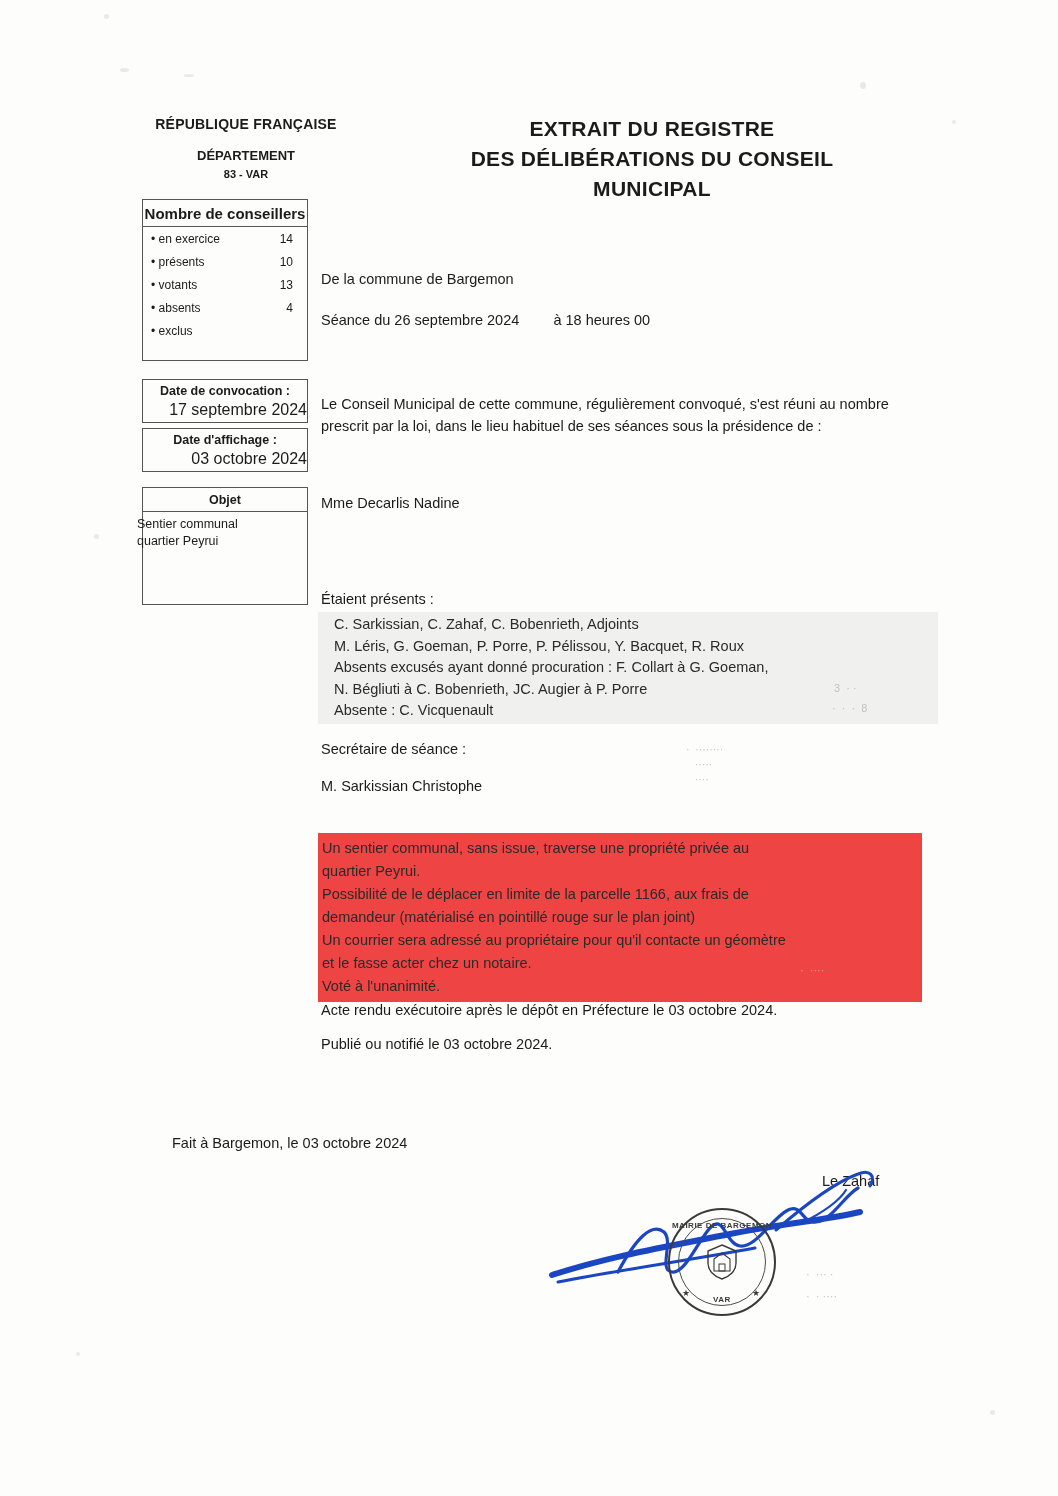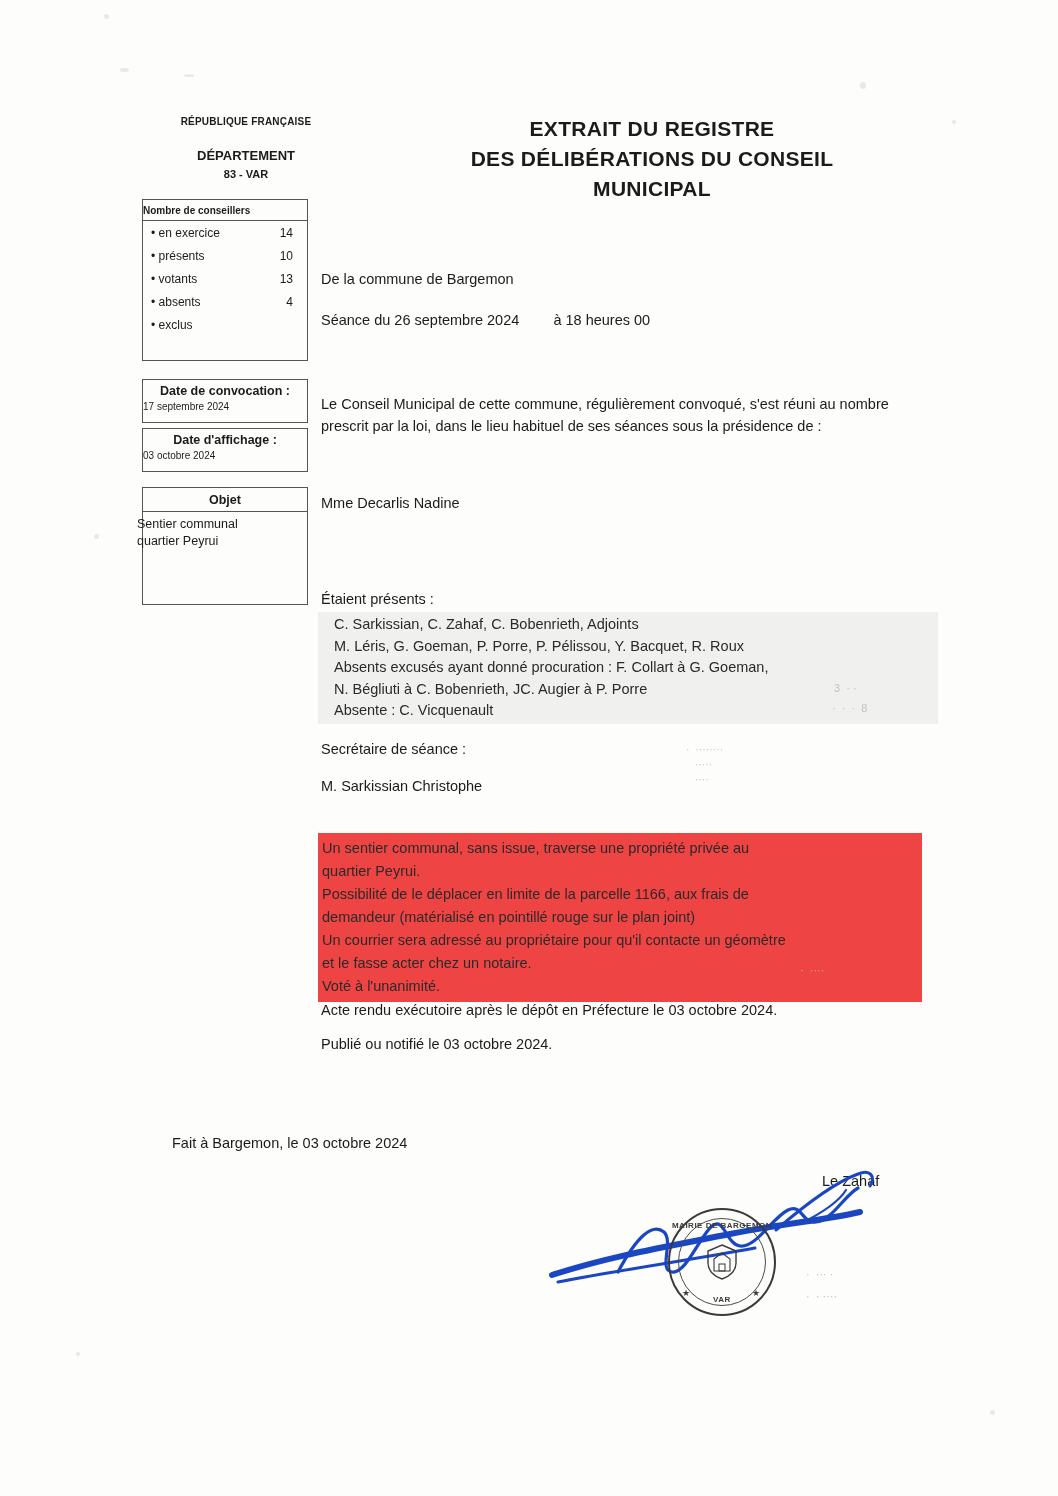--- a/index.html
+++ b/index.html
@@ -28,21 +28,21 @@
     opacity: .55;
   }
 
   
   .rep-francaise {
     position: absolute;
     left: 148px;
     top: 116px;
     width: 196px;
     text-align: center;
-    font-size: 10px;
+    font-size: 14px;
     font-weight: bold;
     letter-spacing: .2px;
   }
   .departement {
     position: absolute;
     left: 148px;
     top: 148px;
     width: 196px;
     text-align: center;
     font-size: 13px;
@@ -76,22 +76,22 @@
     border: 1px solid #555;
     background: transparent;
   }
   .box-councillors {
     left: 142px;
     top: 199px;
     width: 164px;
     height: 160px;
   }
   .box-councillors .box-title {
-    text-align: left;
-    font-size: 10px;
+    text-align: center;
+    font-size: 15px;
     font-weight: bold;
     padding-top: 5px;
     padding-bottom: 4px;
   }
   .box-councillors .hr {
     border-top: 1px solid #555;
     margin: 0;
   }
   .count-row {
     display: flex;
@@ -115,22 +115,22 @@
     width: 164px;
     height: 42px;
   }
   .box-date-title {
     text-align: center;
     font-size: 12.5px;
     font-weight: bold;
     padding-top: 4px;
   }
   .box-date-value {
-    text-align: left;
-    font-size: 10px;
+    text-align: right;
+    font-size: 16px;
     padding-top: 3px;
   }
 
   .box-objet {
     left: 142px;
     top: 487px;
     width: 164px;
     height: 116px;
   }
   .box-objet .box-title {

